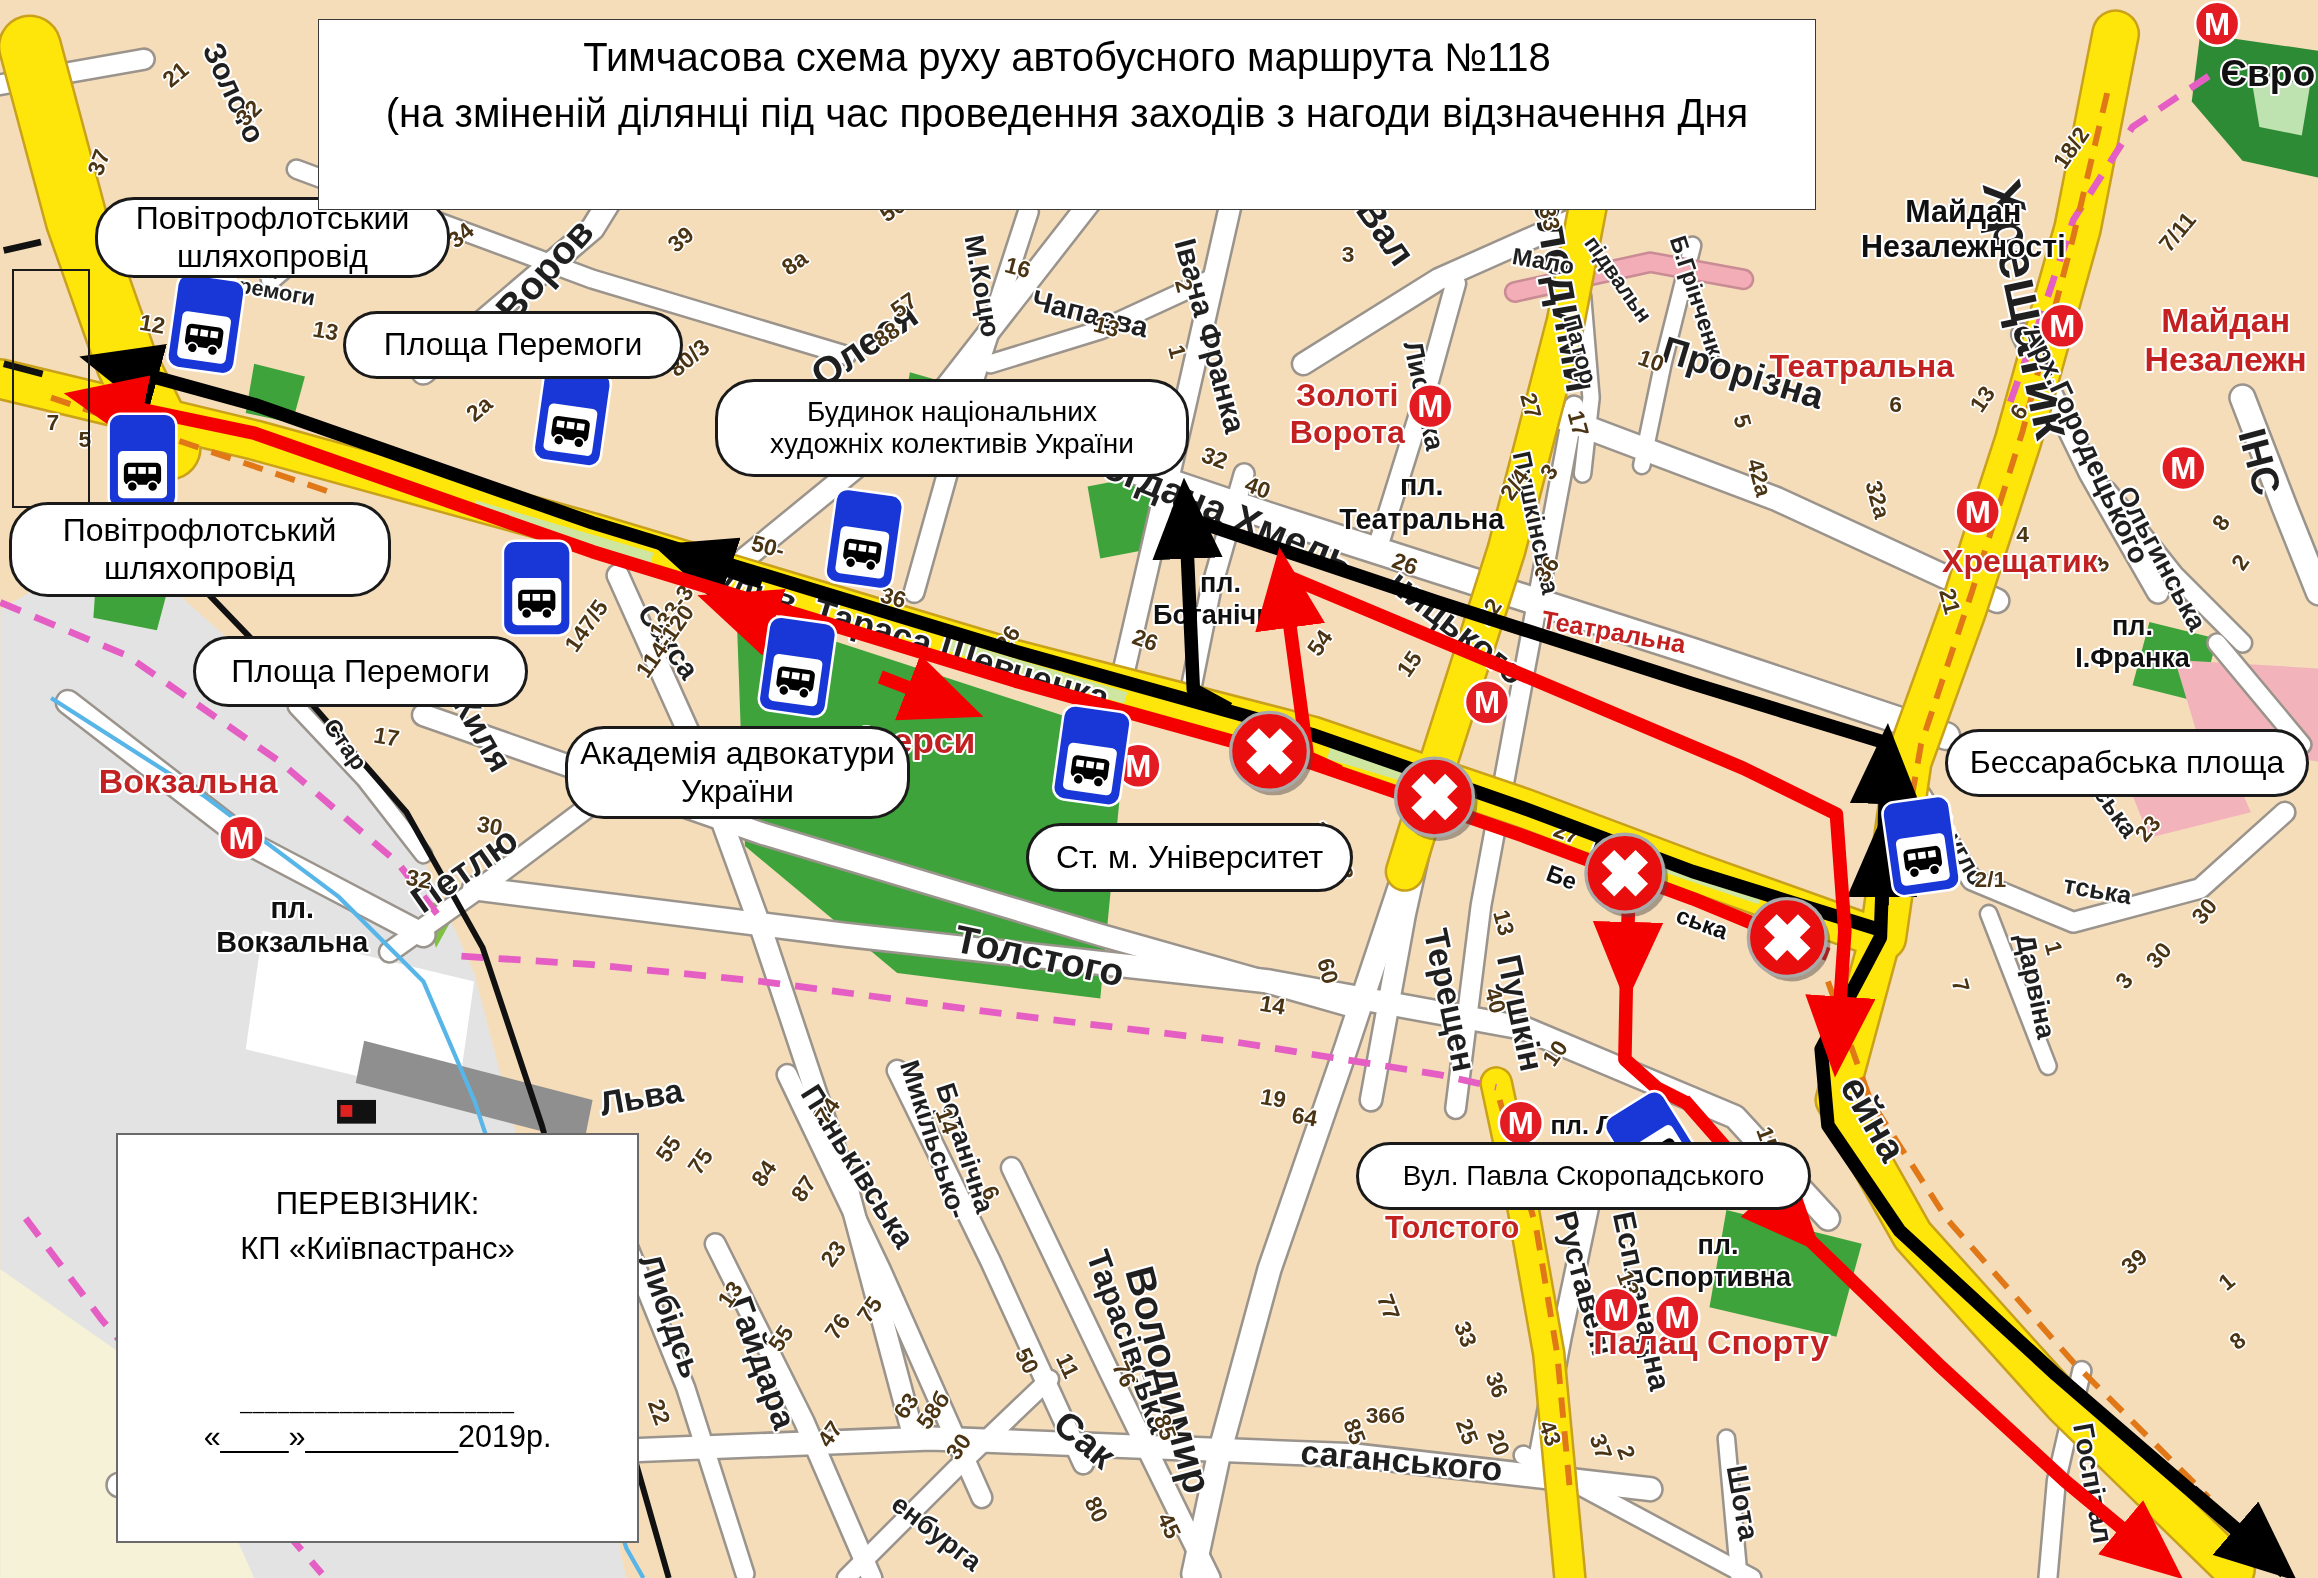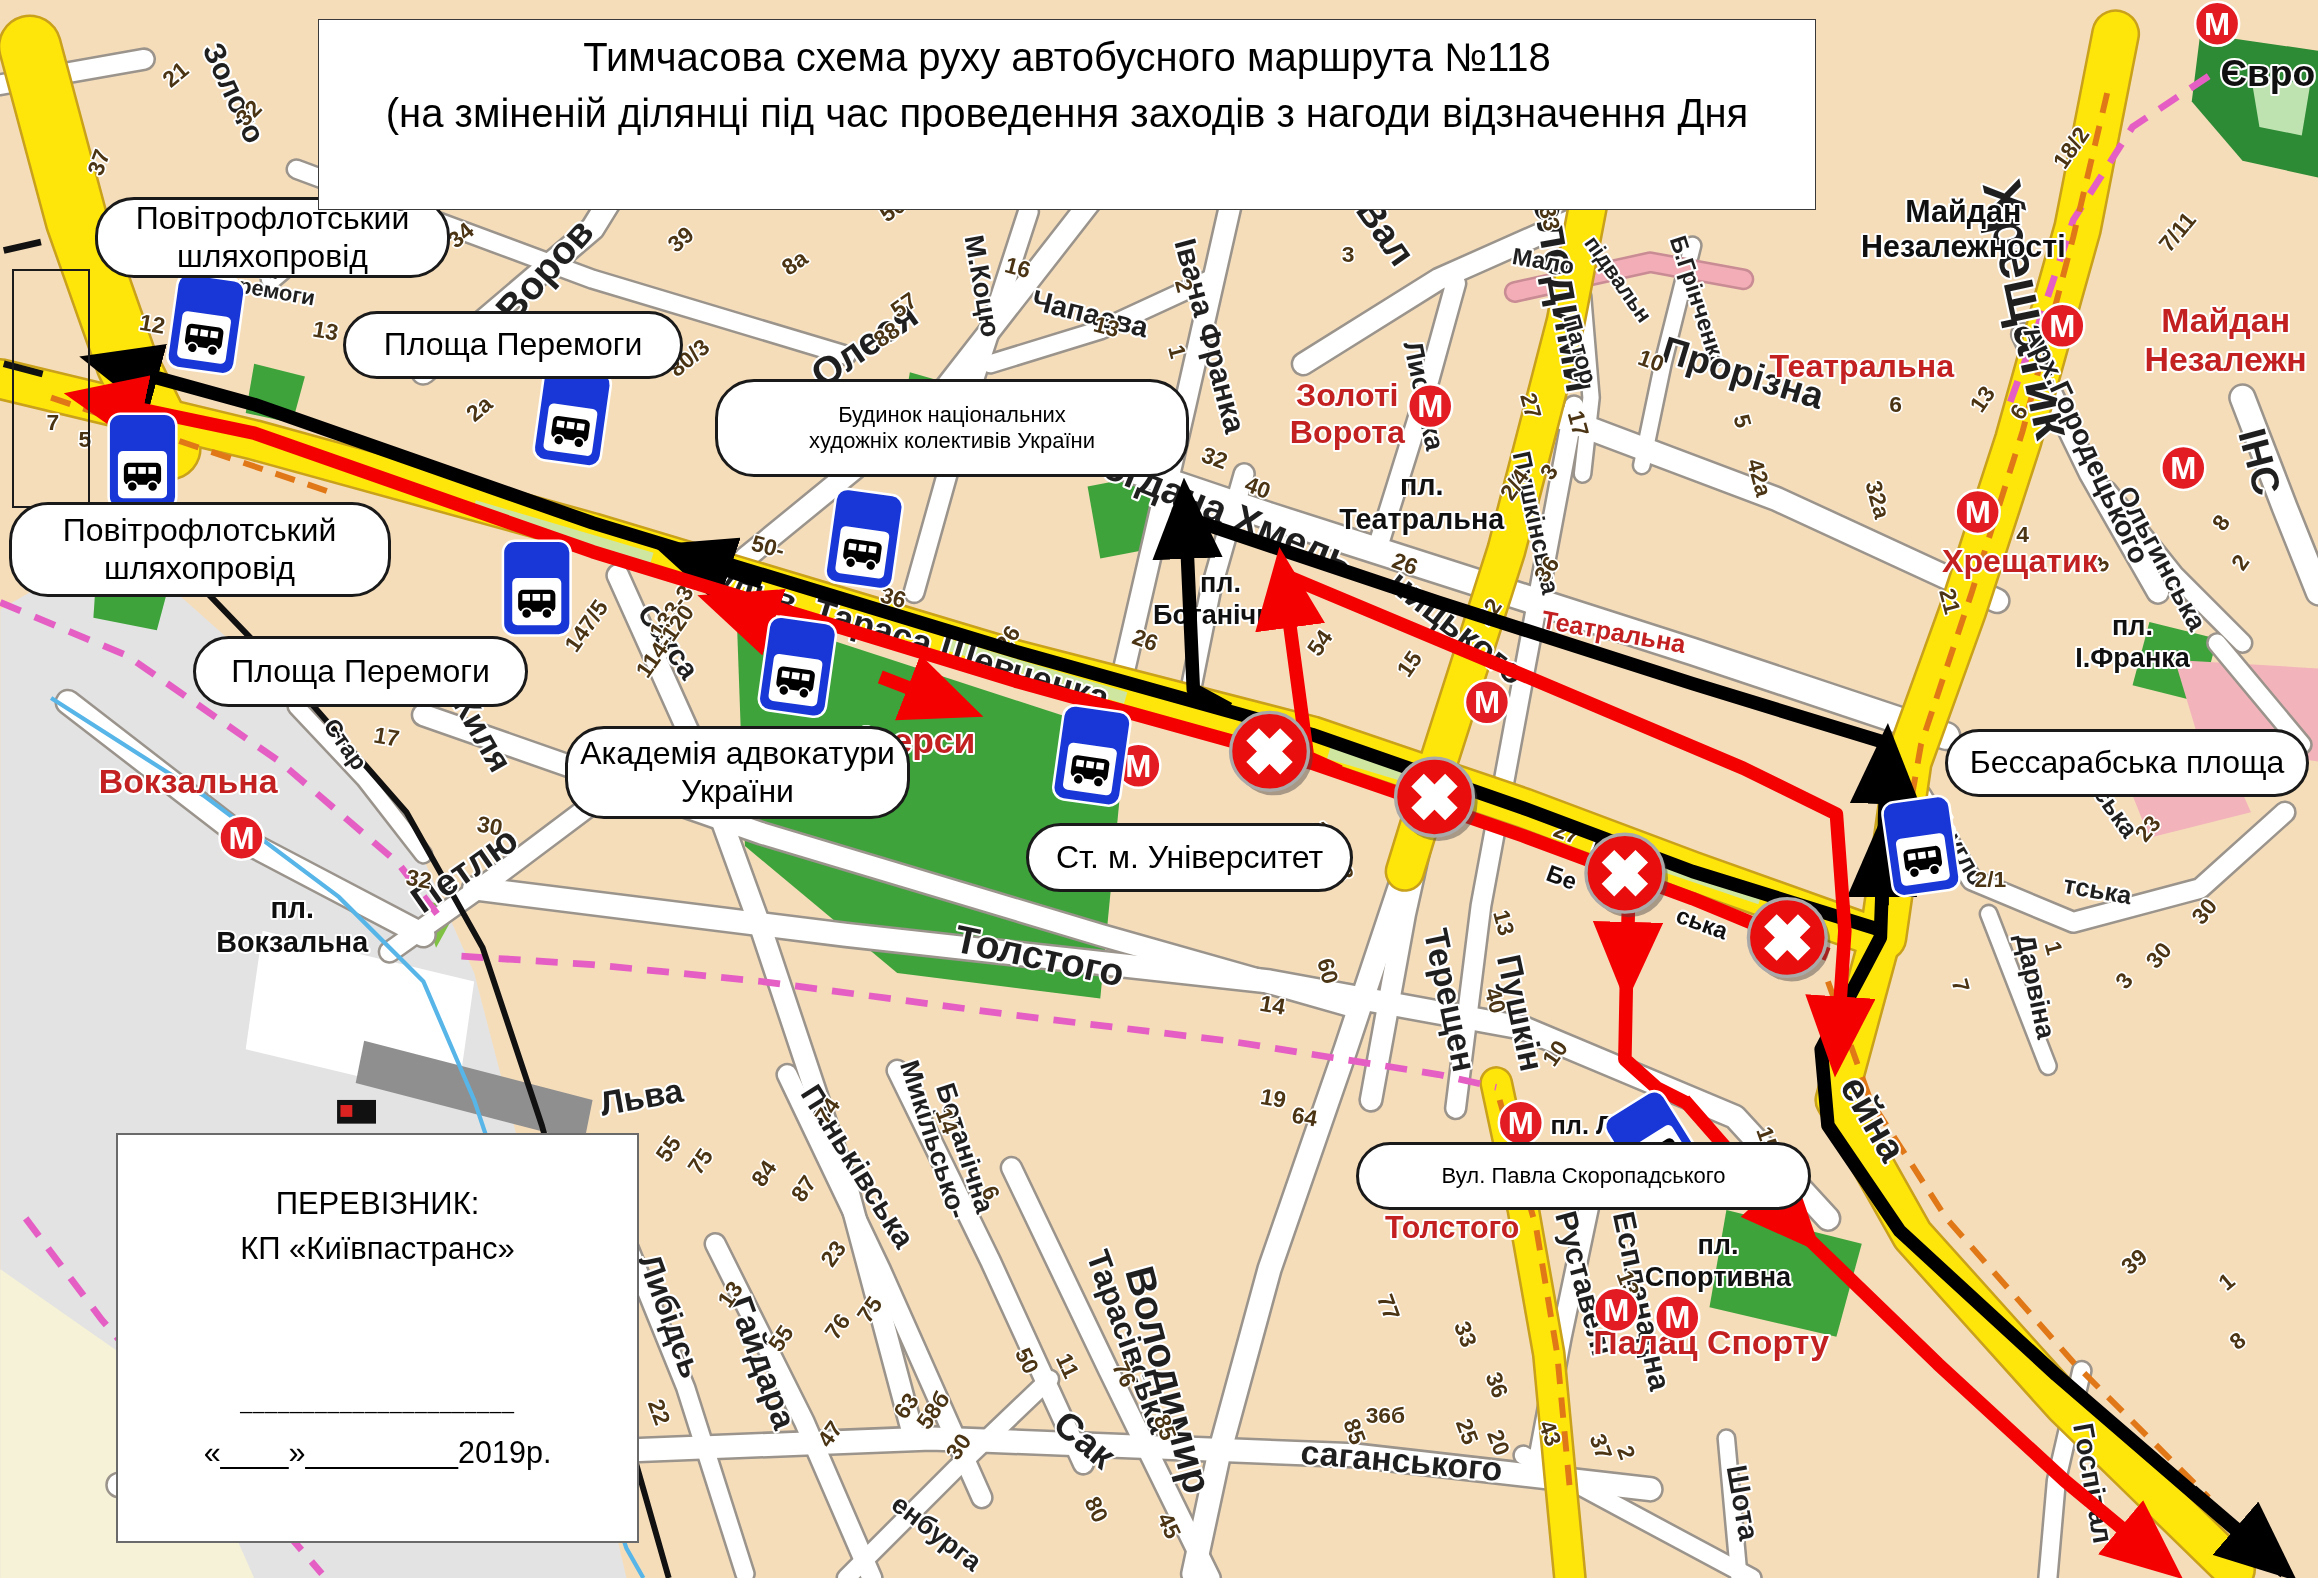--- a/index.html
+++ b/index.html
@@ -8,30 +8,30 @@
   #map-svg{position:absolute;left:0;top:0;width:2319px;height:1578px}
   text{font-family:"Liberation Sans",sans-serif}
   .st{fill:#1f1f1f;font-weight:700;stroke:#fff;stroke-width:5px;paint-order:stroke;stroke-linejoin:round}
   .hn{fill:#4a3413;font-weight:700;stroke:#fff;stroke-width:4px;paint-order:stroke;stroke-linejoin:round}
   .pr{fill:#c32121;font-weight:700;stroke:#fff;stroke-width:5px;paint-order:stroke;stroke-linejoin:round}
   .pb{fill:#101010;font-weight:700;stroke:#fff;stroke-width:5px;paint-order:stroke;stroke-linejoin:round}
   .mM{fill:#fff;font-weight:700}
   .callout{position:absolute;box-sizing:border-box;background:#fff;border:3.4px solid #1a1a1a;
            border-radius:39px;display:flex;flex-direction:column;justify-content:center;align-items:center;
            text-align:center;font-size:32px;line-height:1.16;z-index:30;padding:3.4px 6.8px}
-  .callout.small{font-size:22px}
+  .callout.small{font-size:28px}
   #titleBox{position:absolute;left:318px;top:19px;width:1498px;height:191px;box-sizing:border-box;
             background:#fff;border:1.7px solid #3a3a3a;text-align:center;z-index:40;padding-top:8.5px}
   .t-l{font-size:40px;line-height:1.42;white-space:nowrap}
   #carrierBox{position:absolute;left:116px;top:1133px;width:523px;height:410px;box-sizing:border-box;
               background:#fff;border:2.5px solid #6a6a6a;text-align:center;z-index:35}
   .cb-l1{margin-top:51px;font-size:31px}
   .cb-l2{margin-top:8.5px;font-size:31px}
   .cb-sig{margin-top:123px;font-size:21px;letter-spacing:0.8px}
-  .cb-date{margin-top:21px;font-size:30.5px}
+  .cb-date{margin-top:5px;font-size:30.5px}
   .leader{position:absolute;left:12px;top:269px;width:74px;height:235px;border:2.5px solid #1b1b1b;z-index:20}
 </style>
 </head>
 <body>
 
 <div class="stage">
   <svg id="map-svg" viewBox="0 0 2740 1865">
       <defs>
         <marker id="ab" markerWidth="6" markerHeight="5.2" refX="4.4" refY="2.6" orient="auto" markerUnits="strokeWidth">
           <path d="M0,0L6,2.6L0,5.2z" fill="#000000"></path>

